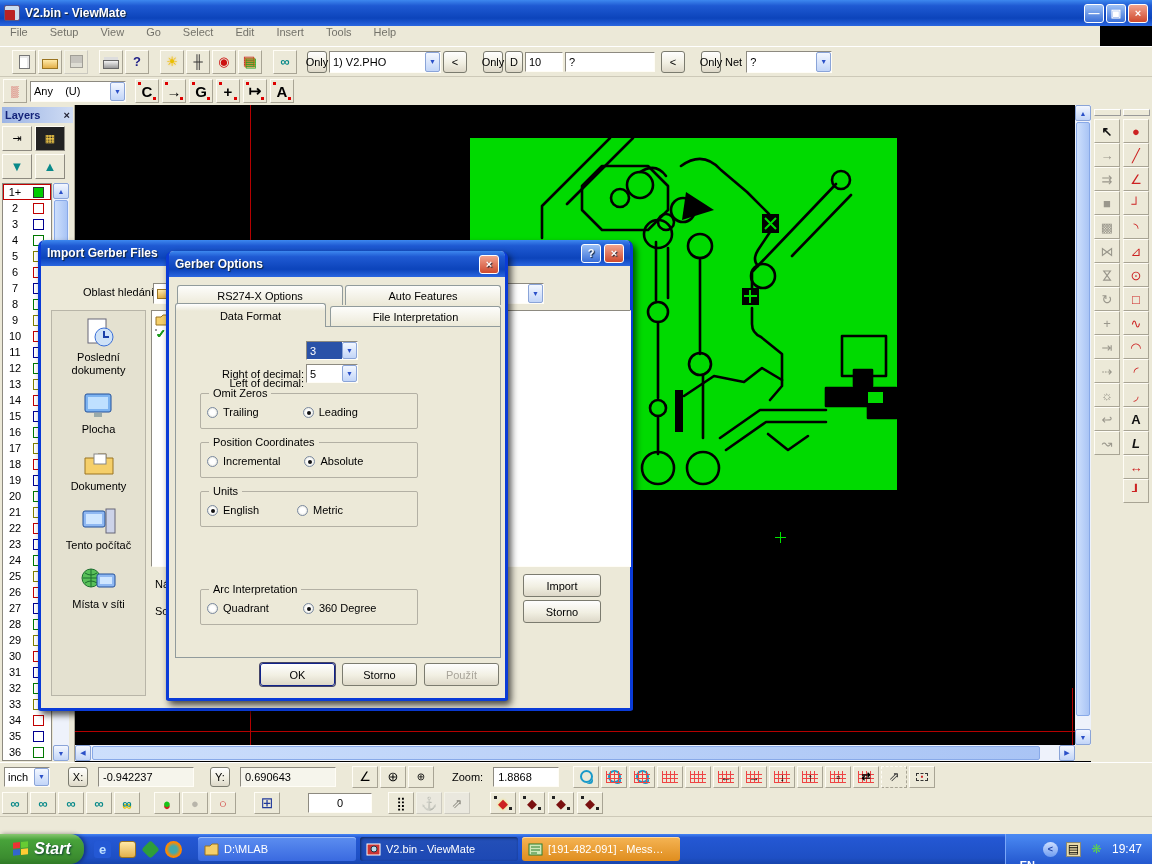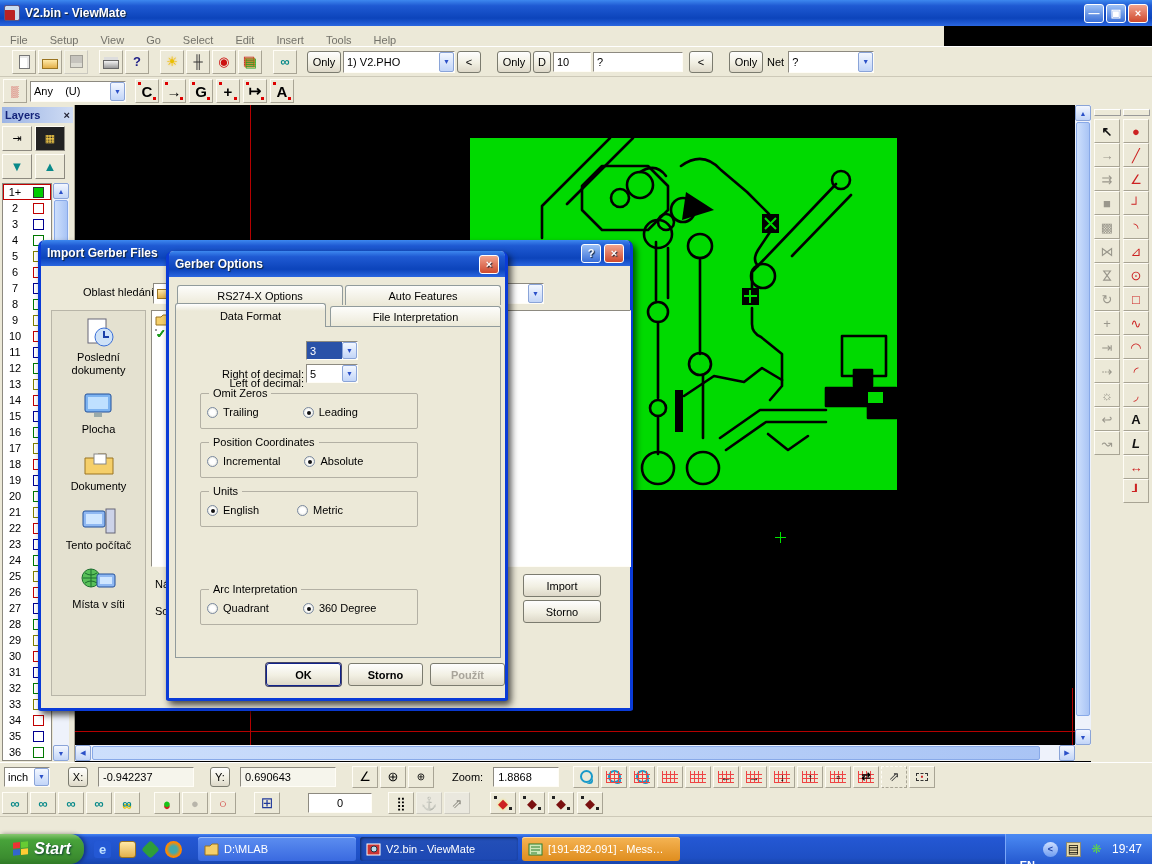--- a/index.html
+++ b/index.html
@@ -30,26 +30,26 @@
   .combo{display:flex;align-items:center;}
   .combo .cval{flex:1;height:100%;display:flex;align-items:center;padding-left:3px;overflow:hidden;white-space:pre;}
   .combo .carr{width:15px;height:100%;}
 
   
   #titlebar{position:absolute;left:0;top:0;width:1152px;height:26px;display:flex;align-items:center;padding:0 4px;}
   #appicon{width:16px;height:16px;background:#b22;border:1px solid #558;border-radius:2px;margin-right:5px;
            box-shadow:inset -4px 4px 0 #cde;}
   #apptitle{color:#fff;font-weight:bold;font-size:12px;text-shadow:1px 1px 1px #123;}
   #capbtns{margin-left:auto;display:flex;gap:2px;}
-  #menubar{position:absolute;left:0;top:26px;width:944px;height:20px;background:#ece9d8;display:flex;align-items:flex-end;gap:22px;padding-left:10px;color:#73726a;}
+  #menubar{position:absolute;left:0;top:26px;width:1100px;height:20px;background:#ece9d8;display:flex;align-items:flex-start;gap:22px;padding-left:10px;color:#73726a;}
   #tb1{position:absolute;left:0;top:46px;width:1152px;height:30px;background:#ece9d8;display:flex;align-items:center;gap:2px;padding-left:12px;border-top:1px solid #fff;}
   #tb1 .tbtn{border:1px solid;border-color:#fffdf6 #a8a494 #a8a494 #fffdf6;}
   #tb2{position:absolute;left:0;top:76px;width:1152px;height:29px;background:#ece9d8;display:flex;align-items:center;gap:3px;padding-left:3px;border-top:1px solid #cdc9b8;}
   #tb2 .tbtn{border:1px solid;border-color:#fffdf6 #a8a494 #a8a494 #fffdf6;}
-  .onlybtn{width:34px;height:22px;}
+  .onlybtn{width:20px;height:22px;}
   .chipbtn{height:22px;padding:0 4px;}
   .field{height:20px;display:flex;align-items:center;padding:0 3px;background:#fff;}
   .seldot{font-weight:bold;font-size:15px;}
   .seldot .tico::before{content:'';position:absolute;left:2px;top:2px;width:3px;height:3px;background:#d00;}
   .seldot .tico::after{content:'';position:absolute;right:2px;bottom:2px;width:3px;height:3px;background:#d00;}
   .seldot .tico{position:absolute;inset:0;display:flex;align-items:center;justify-content:center;}
   .tico{display:flex;align-items:center;justify-content:center;}
   .ic-doc .tico{width:11px;height:14px;background:#fff;border:1px solid #777;box-shadow:inset -2px 2px 0 #e8e8e8;}
   .ic-folder .tico{width:16px;height:10px;background:linear-gradient(#ffe9a8,#e3b04a);border:1px solid #9a7422;margin-top:4px;}
   .ic-floppy .tico{width:13px;height:13px;background:#8a94d8;border:1px solid #445;box-shadow:inset 0 -4px 0 #ccd;}
@@ -185,21 +185,21 @@
   .tab{position:absolute;height:20px;background:linear-gradient(#fdfdfb,#ece9d8);border:1px solid #919b9c;border-bottom:none;
        border-radius:3px 3px 0 0;display:flex;align-items:center;justify-content:center;font-size:11px;text-align:center;}
   #tabA{left:8px;top:34px;width:166px;}
   #tabB{left:176px;top:34px;width:156px;}
   #tabC{left:6px;top:52px;width:151px;height:24px;z-index:3;background:linear-gradient(#fff,#ece9d8 30%);}
   #tabD{left:161px;top:55px;width:171px;}
   #tpanel{position:absolute;left:6px;top:75px;width:326px;height:332px;border:1px solid #919b9c;background:#ece9d8;z-index:2;}
   .declbl{position:absolute;width:128px;text-align:right;}
   .deccombo{position:absolute;left:130px;width:52px;height:19px;}
   .selval{background:#2a52a8;color:#fff;}
-  #gbuttons{position:absolute;left:0;top:412px;width:336px;display:flex;justify-content:flex-end;gap:7px;font-weight:bold;}
+  #gbuttons{position:absolute;left:0;top:412px;width:336px;display:flex;justify-content:flex-end;gap:7px;padding-right:6px;}
   #gbuttons .btnxp{width:75px;height:23px;}
   .gopt{position:absolute;left:24px;width:218px;height:36px;}
   .gopt .opts{position:absolute;left:6px;top:12px;right:4px;display:flex;align-items:center;}
 </style>
 </head>
 <body>
 
 <div id="screen">
 
   <div id="titlebar" class="titlegrad">

